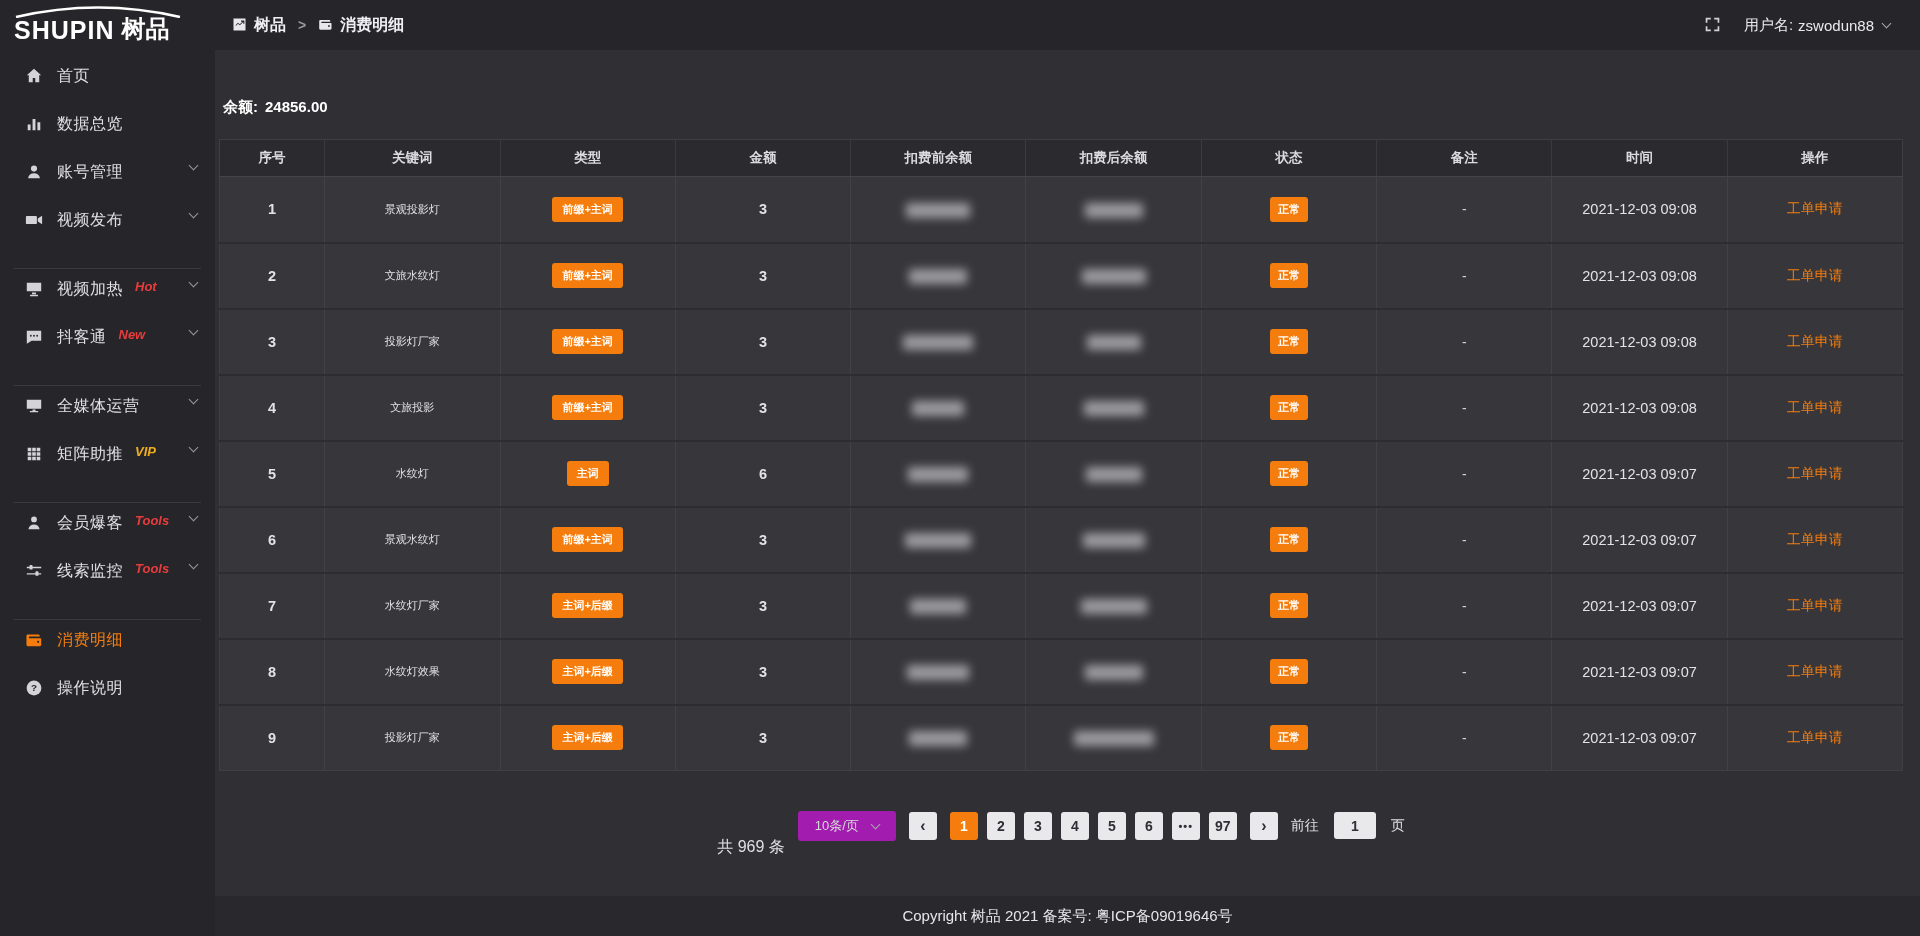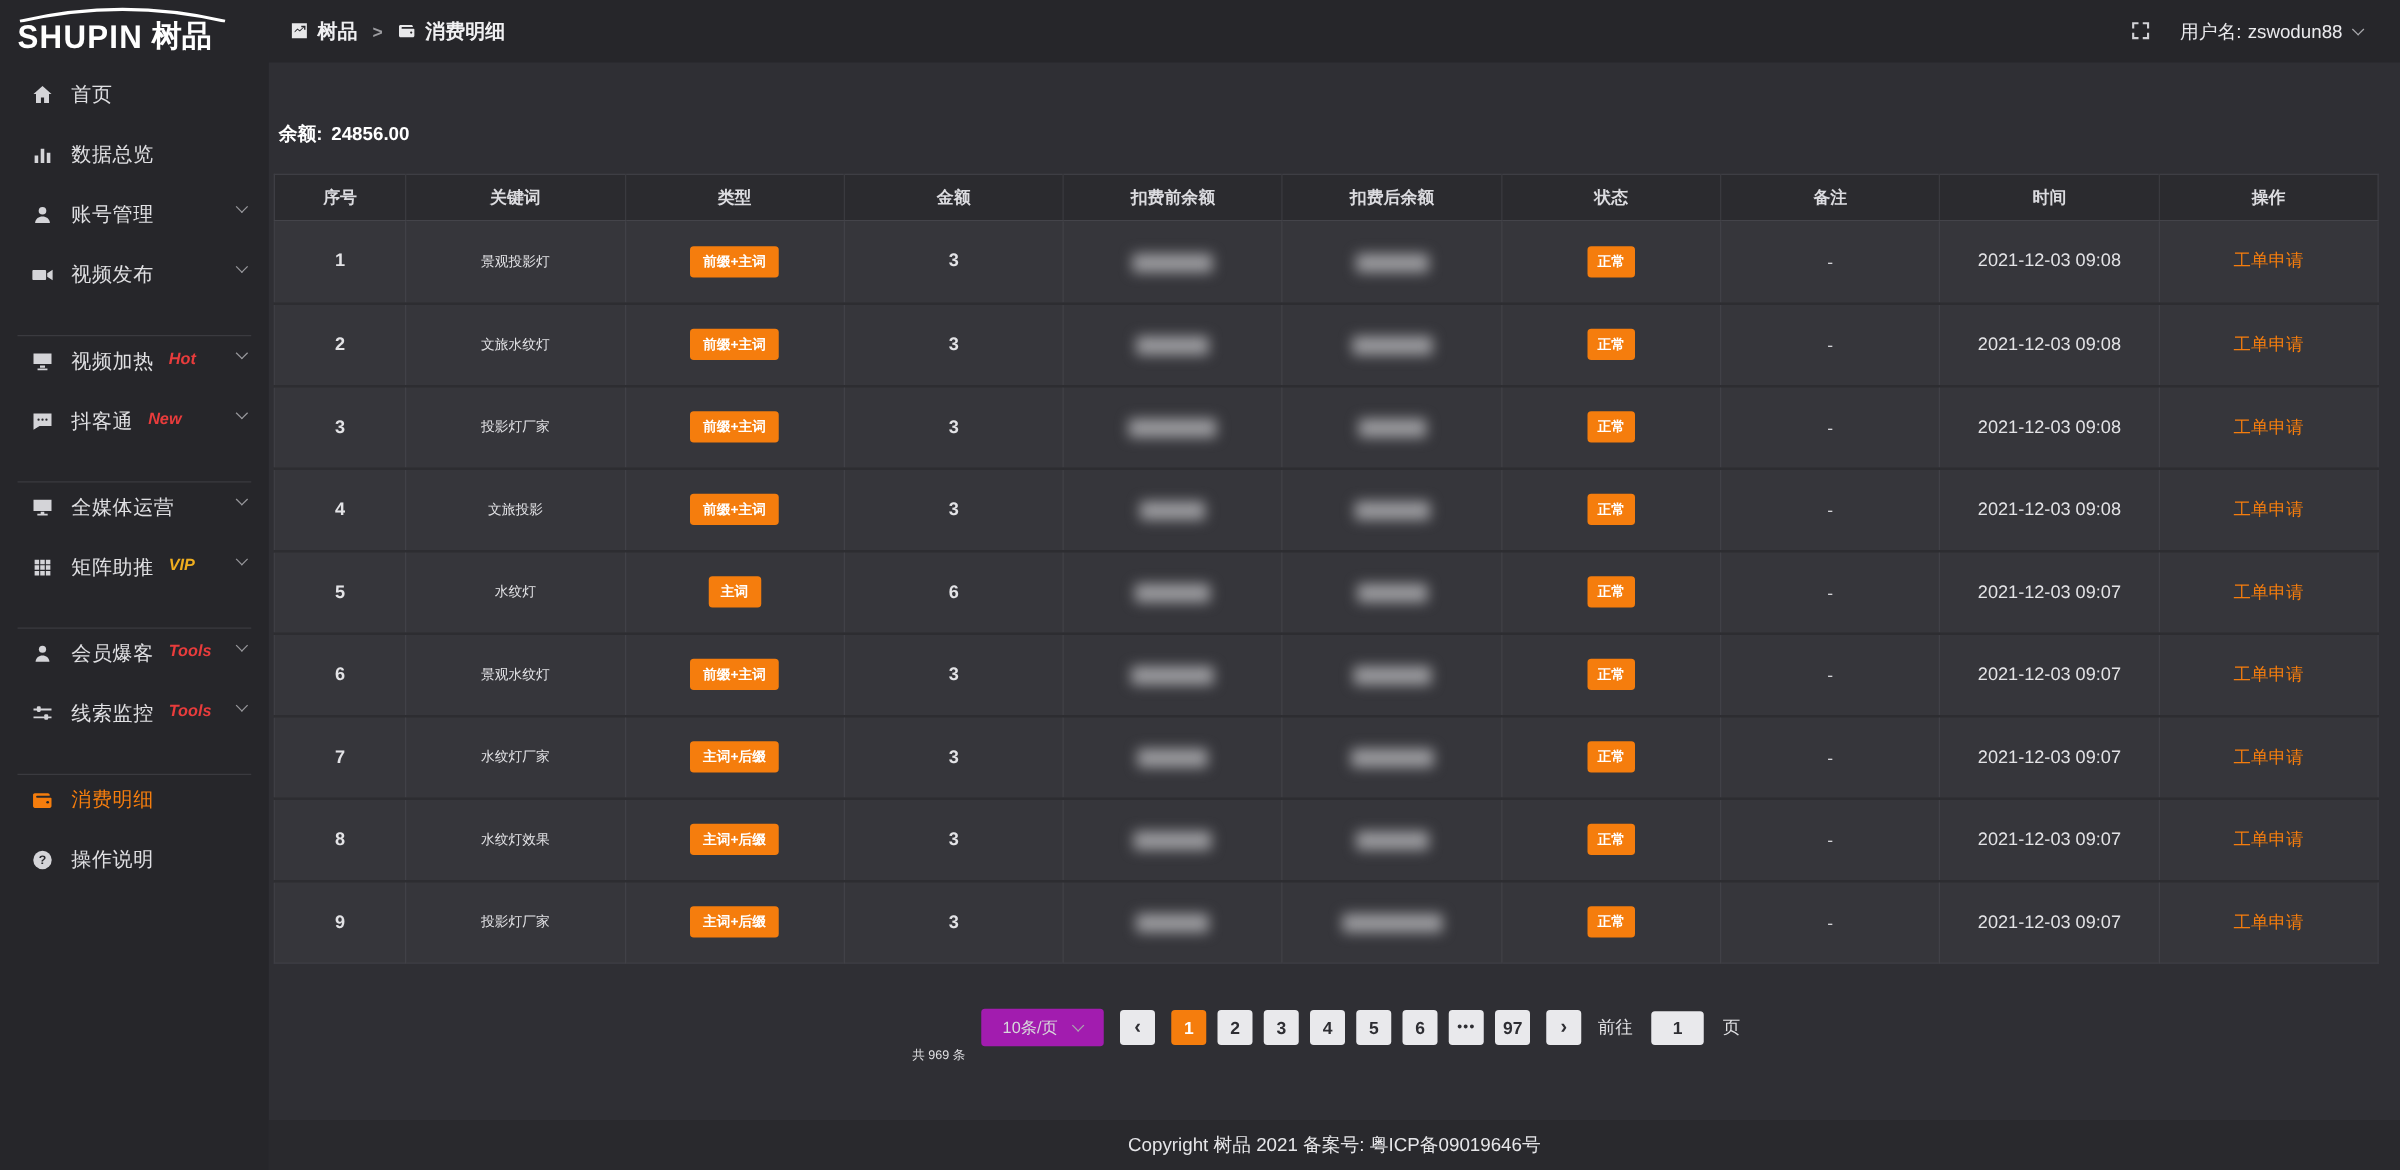--- a/index.html
+++ b/index.html
@@ -55,21 +55,21 @@
   .c-kw{font-size:11px;}
   .c-time{font-size:14.5px;}
   .c-remark{color:#d3d3d7;}
   .badge{display:inline-block;background:var(--accent);color:#fff;font-size:11px;padding:5px 10px;border-radius:3px;font-weight:600;}
   .badge.status{padding:5px 8px;}
   .blur{display:inline-block;height:15px;background:#9b9b9f;filter:blur(5px);border-radius:2px;vertical-align:middle;}
   .action{color:var(--accent);font-size:14px;font-weight:400;cursor:pointer;text-decoration:none;}
 
   
   .pagination{margin-top:22px;display:flex;align-items:center;justify-content:center;gap:13px;}
-  .pg-total{font-size:10px;color:#e0e0e3;margin-top:44px;}
+  .pg-total{font-size:16px;color:#e0e0e3;margin-top:44px;}
   .pg-size{height:30px;min-width:98px;background:#a21caf;border-radius:3px;display:flex;align-items:center;justify-content:center;gap:9px;font-size:13px;color:#d8d8db;cursor:pointer;padding:0 10px;}
   .pages{display:flex;gap:9px;}
   .pg-btn{min-width:28px;height:28px;background:#e9e9ec;border:none;border-radius:3px;color:#2e2e33;font-size:14px;font-weight:bold;cursor:pointer;display:flex;align-items:center;justify-content:center;font-family:inherit;padding:0 5px;}
   .pg-btn.active{background:var(--accent);color:#fff;}
   .pg-btn.dots{letter-spacing:1px;font-size:11px;}
   .nav-arrow{font-size:16px;}
   .pg-goto{width:42px;height:27px;background:#e9e9ec;border:none;border-radius:3px;text-align:center;font-size:14px;font-weight:bold;color:#2e2e33;font-family:inherit;margin:0 2px;}
   .pg-goto-label{font-size:14px;color:#e0e0e3;}
 
   

